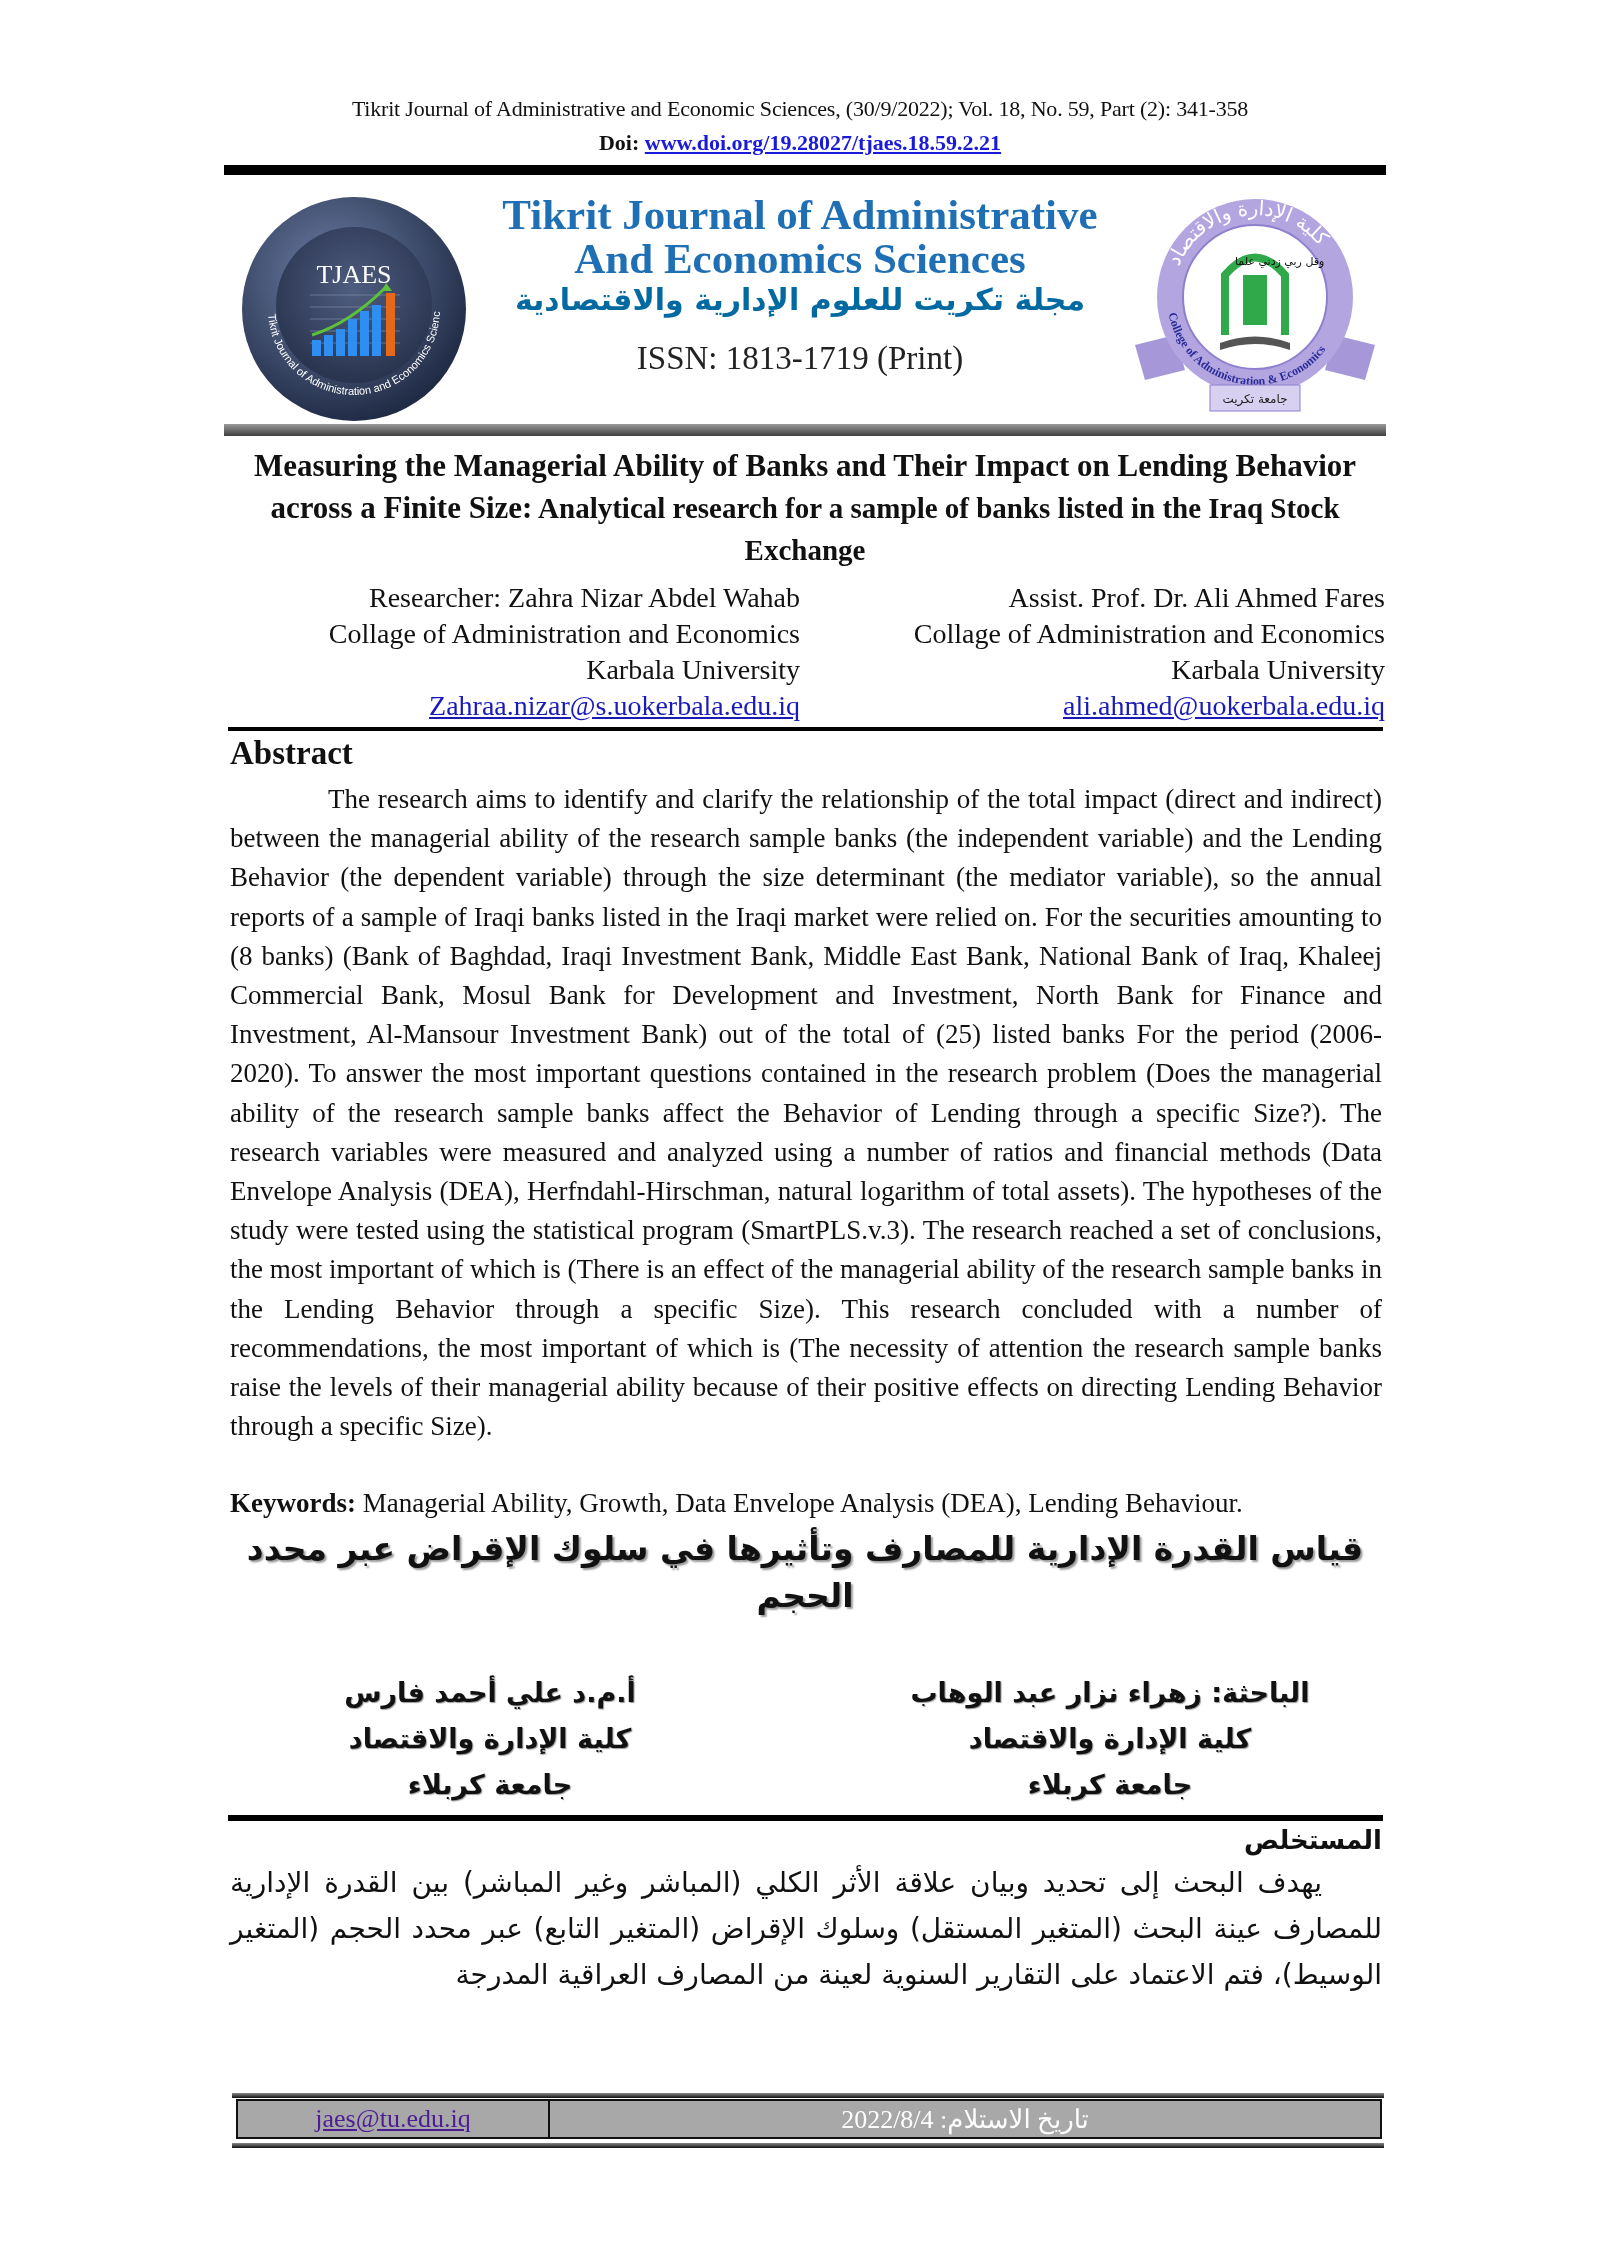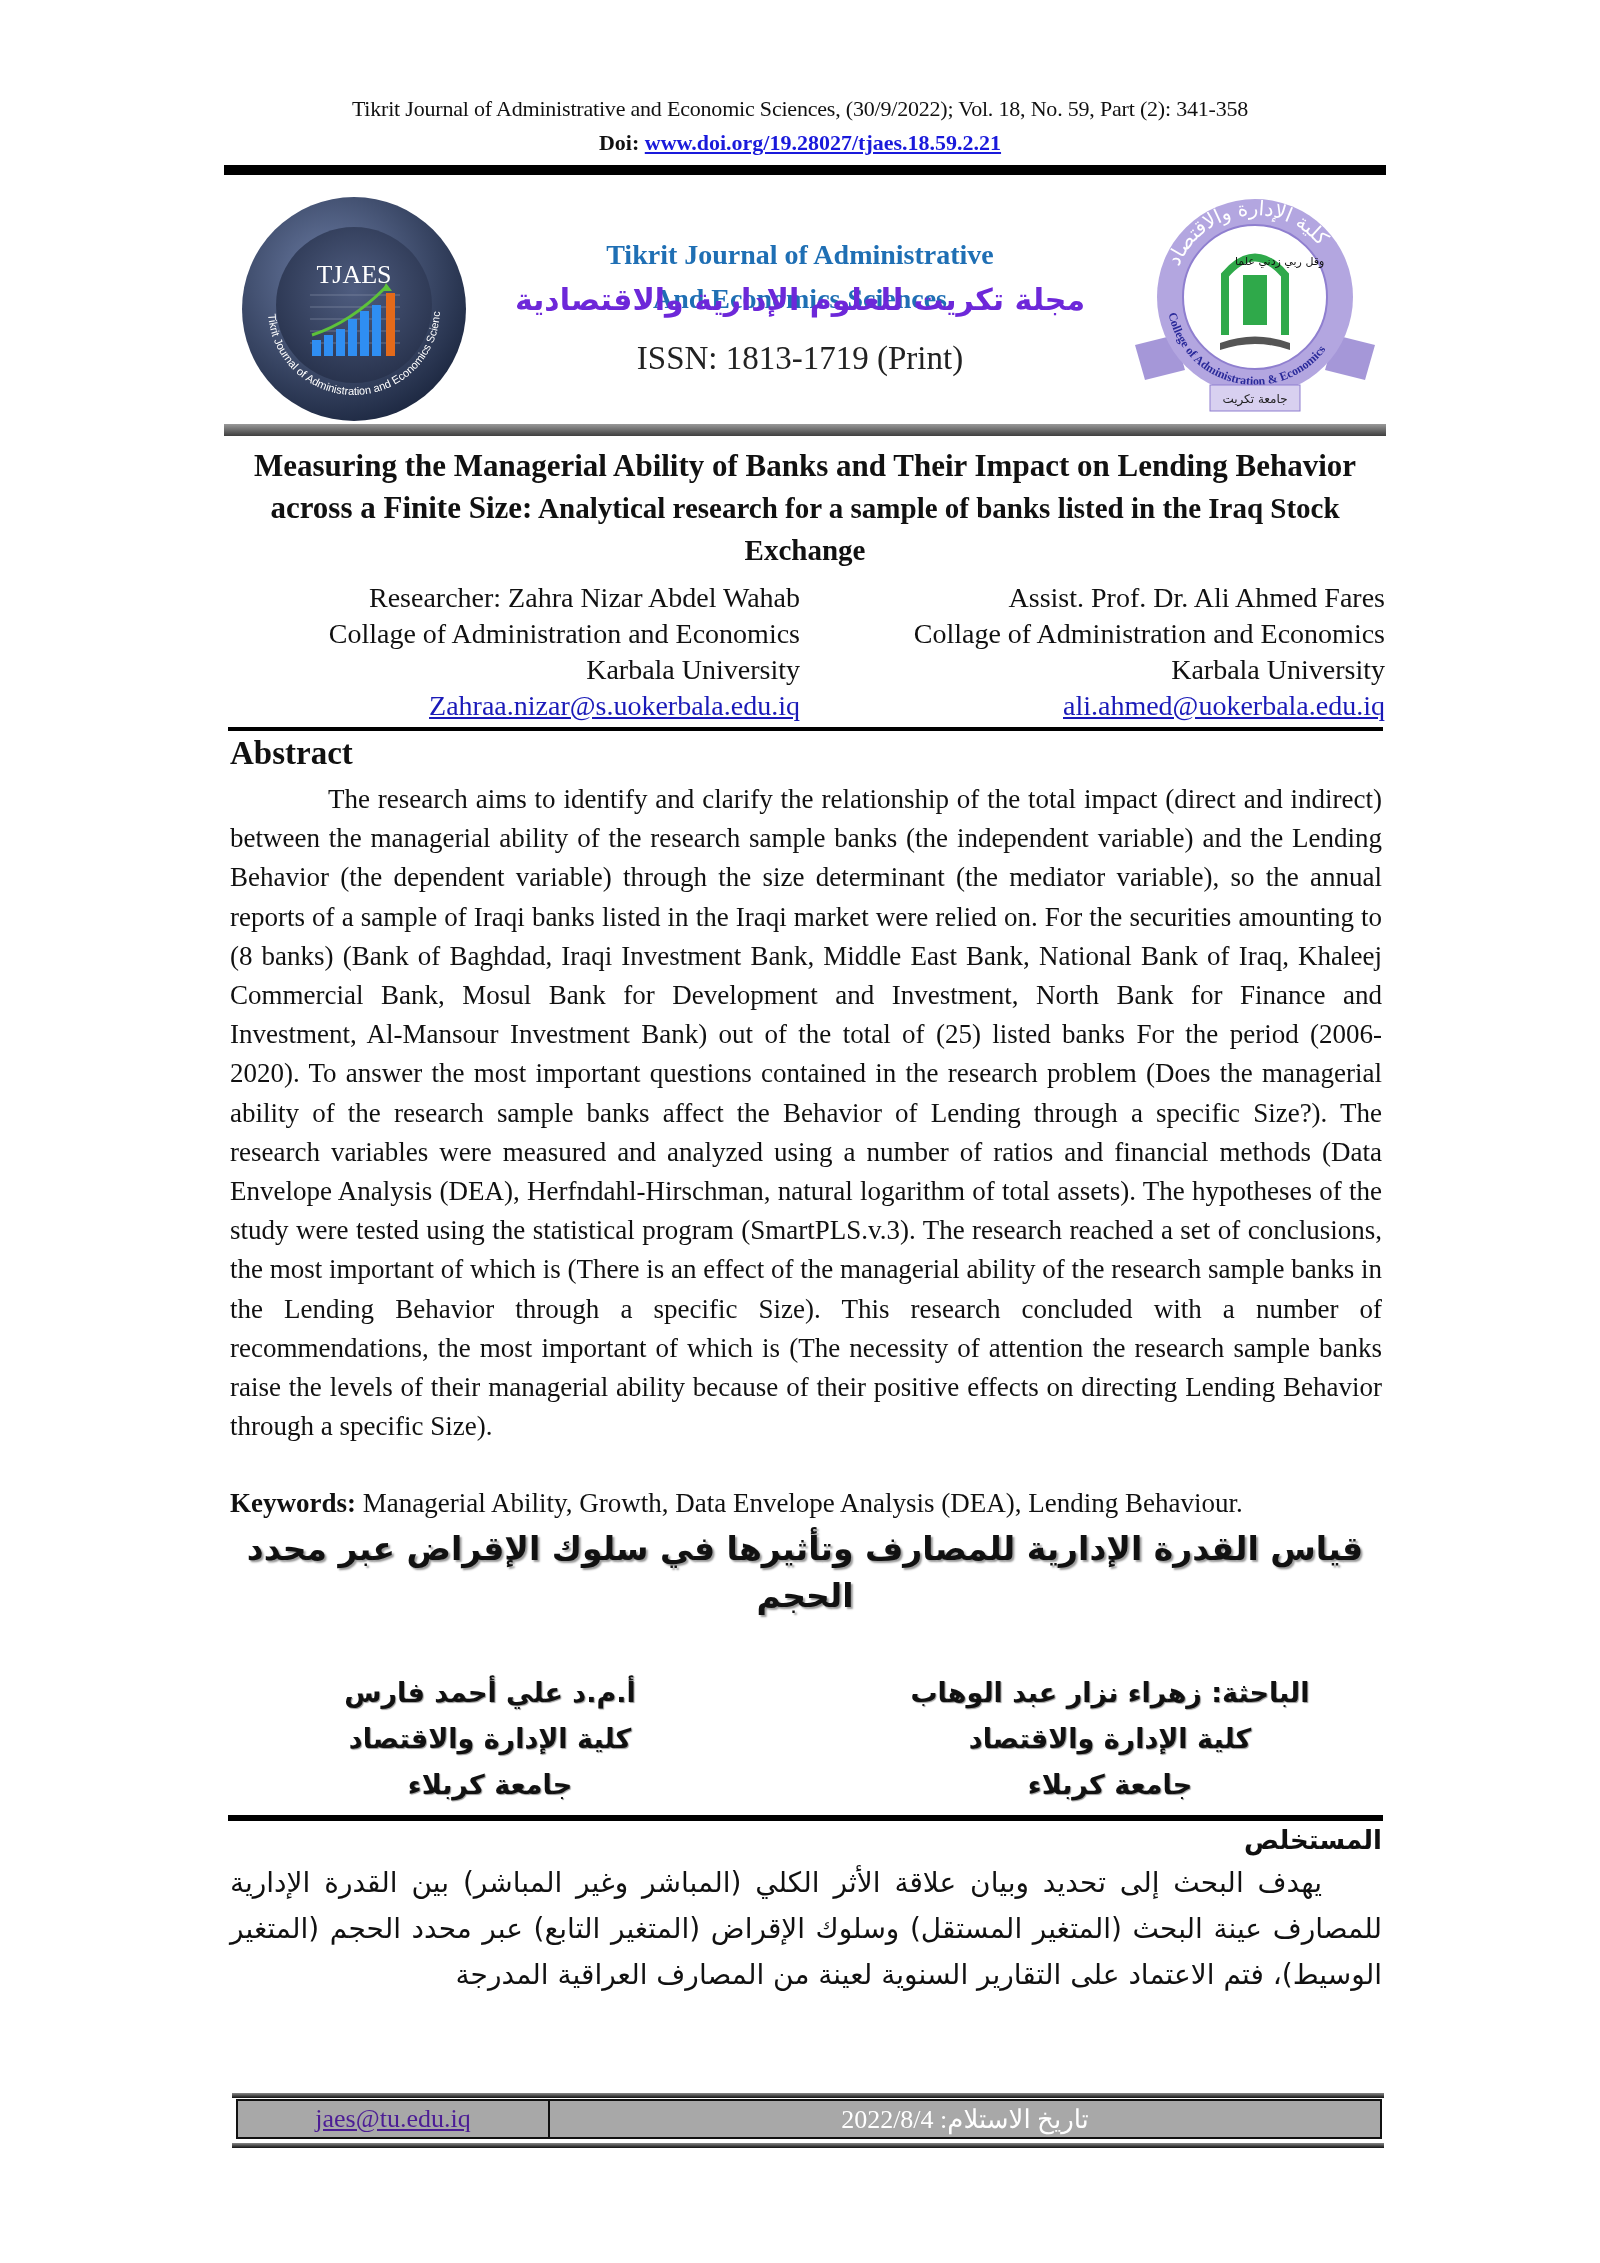--- a/index.html
+++ b/index.html
@@ -5,22 +5,22 @@
   html, body { margin:0; padding:0; background:#fff; }
   body { width:1600px; height:2263px; position:relative; overflow:hidden;
          font-family:"Liberation Serif", serif; color:#111; }
   .abs { position:absolute; }
   #runhead { left:0; width:1600px; top:96px; font-size:22px; text-align:center; letter-spacing:-0.2px; }
   #doi { left:0; width:1600px; top:130px; font-size:22px; text-align:center; font-weight:bold; }
   #doi a { color:#1a1adb; text-decoration:underline; }
   #topbar { left:224px; top:165px; width:1162px; height:10px; background:#000; }
   #logo-left { left:240px; top:195px; width:228px; height:228px; }
   #logo-right { left:1125px; top:195px; width:260px; height:225px; }
-  #jtitle { left:480px; width:640px; top:193px; color:#1f6fb4; font-weight:bold; font-size:28px; line-height:44px; text-align:center;margin-top:40px; }
-  #jtitle-ar { left:480px; width:640px; top:282px; color:#6d28d9; font-weight:bold; font-size:30px; text-align:center; direction:rtl; font-family:"DejaVu Sans", sans-serif; }
+  #jtitle { left:480px; width:640px; top:193px; color:#1f6fb4; font-weight:bold; font-size:43px; line-height:44px; text-align:center; }
+  #jtitle-ar { left:480px; width:640px; top:282px; color:#0369a1; font-weight:bold; font-size:30px; text-align:center; direction:rtl; font-family:"DejaVu Sans", sans-serif; }
   #issn { left:480px; width:640px; top:340px; font-size:33px; text-align:center; color:#222; }
   #graybar { left:224px; top:424px; width:1162px; height:12px; background:linear-gradient(#9a9a9a,#3e3e3e); }
   #ptitle { left:230px; width:1150px; top:445px; font-size:31px; line-height:42px; font-weight:bold; text-align:center; }
   #ptitle .sub { font-size:29px; }
   .author { width:560px; top:580px; font-size:28px; line-height:36px; text-align:right; }
   .author .email { color:#1a1ab8; text-decoration:underline; }
   #authL { left:240px; }
   #authR { left:825px; }
   #rule1 { left:228px; top:727px; width:1155px; height:4px; background:#000; }
   #abs-h { left:230px; top:735px; font-size:33px; font-weight:bold; }

